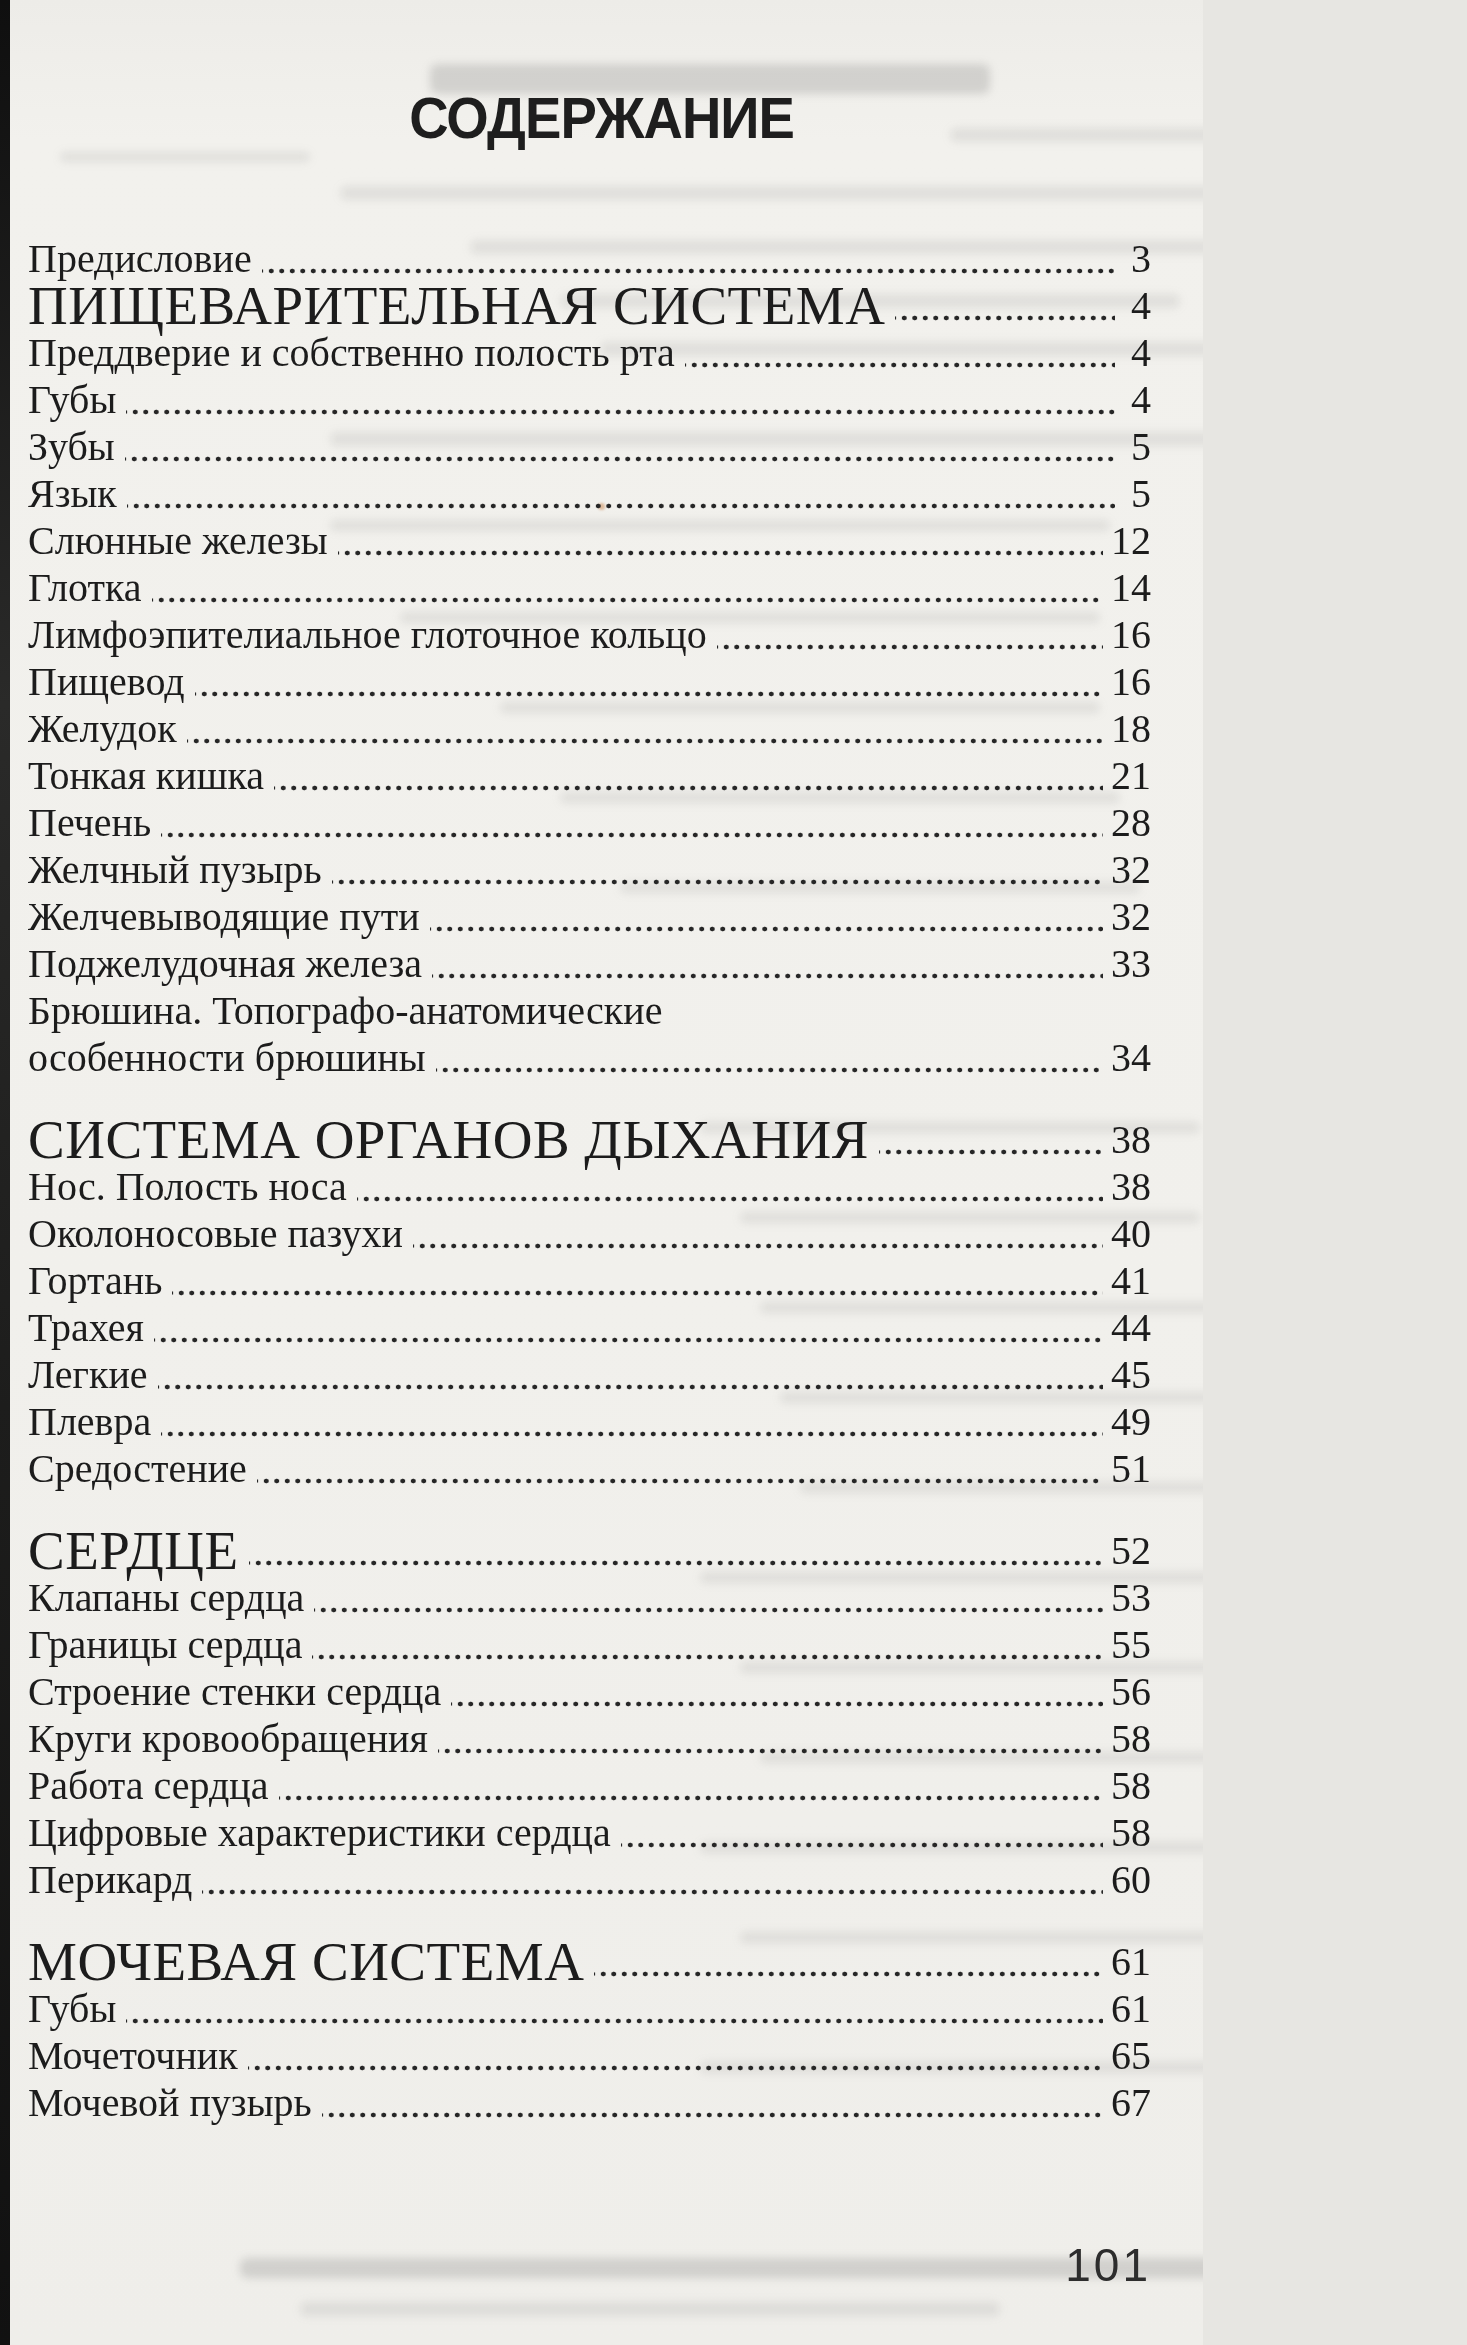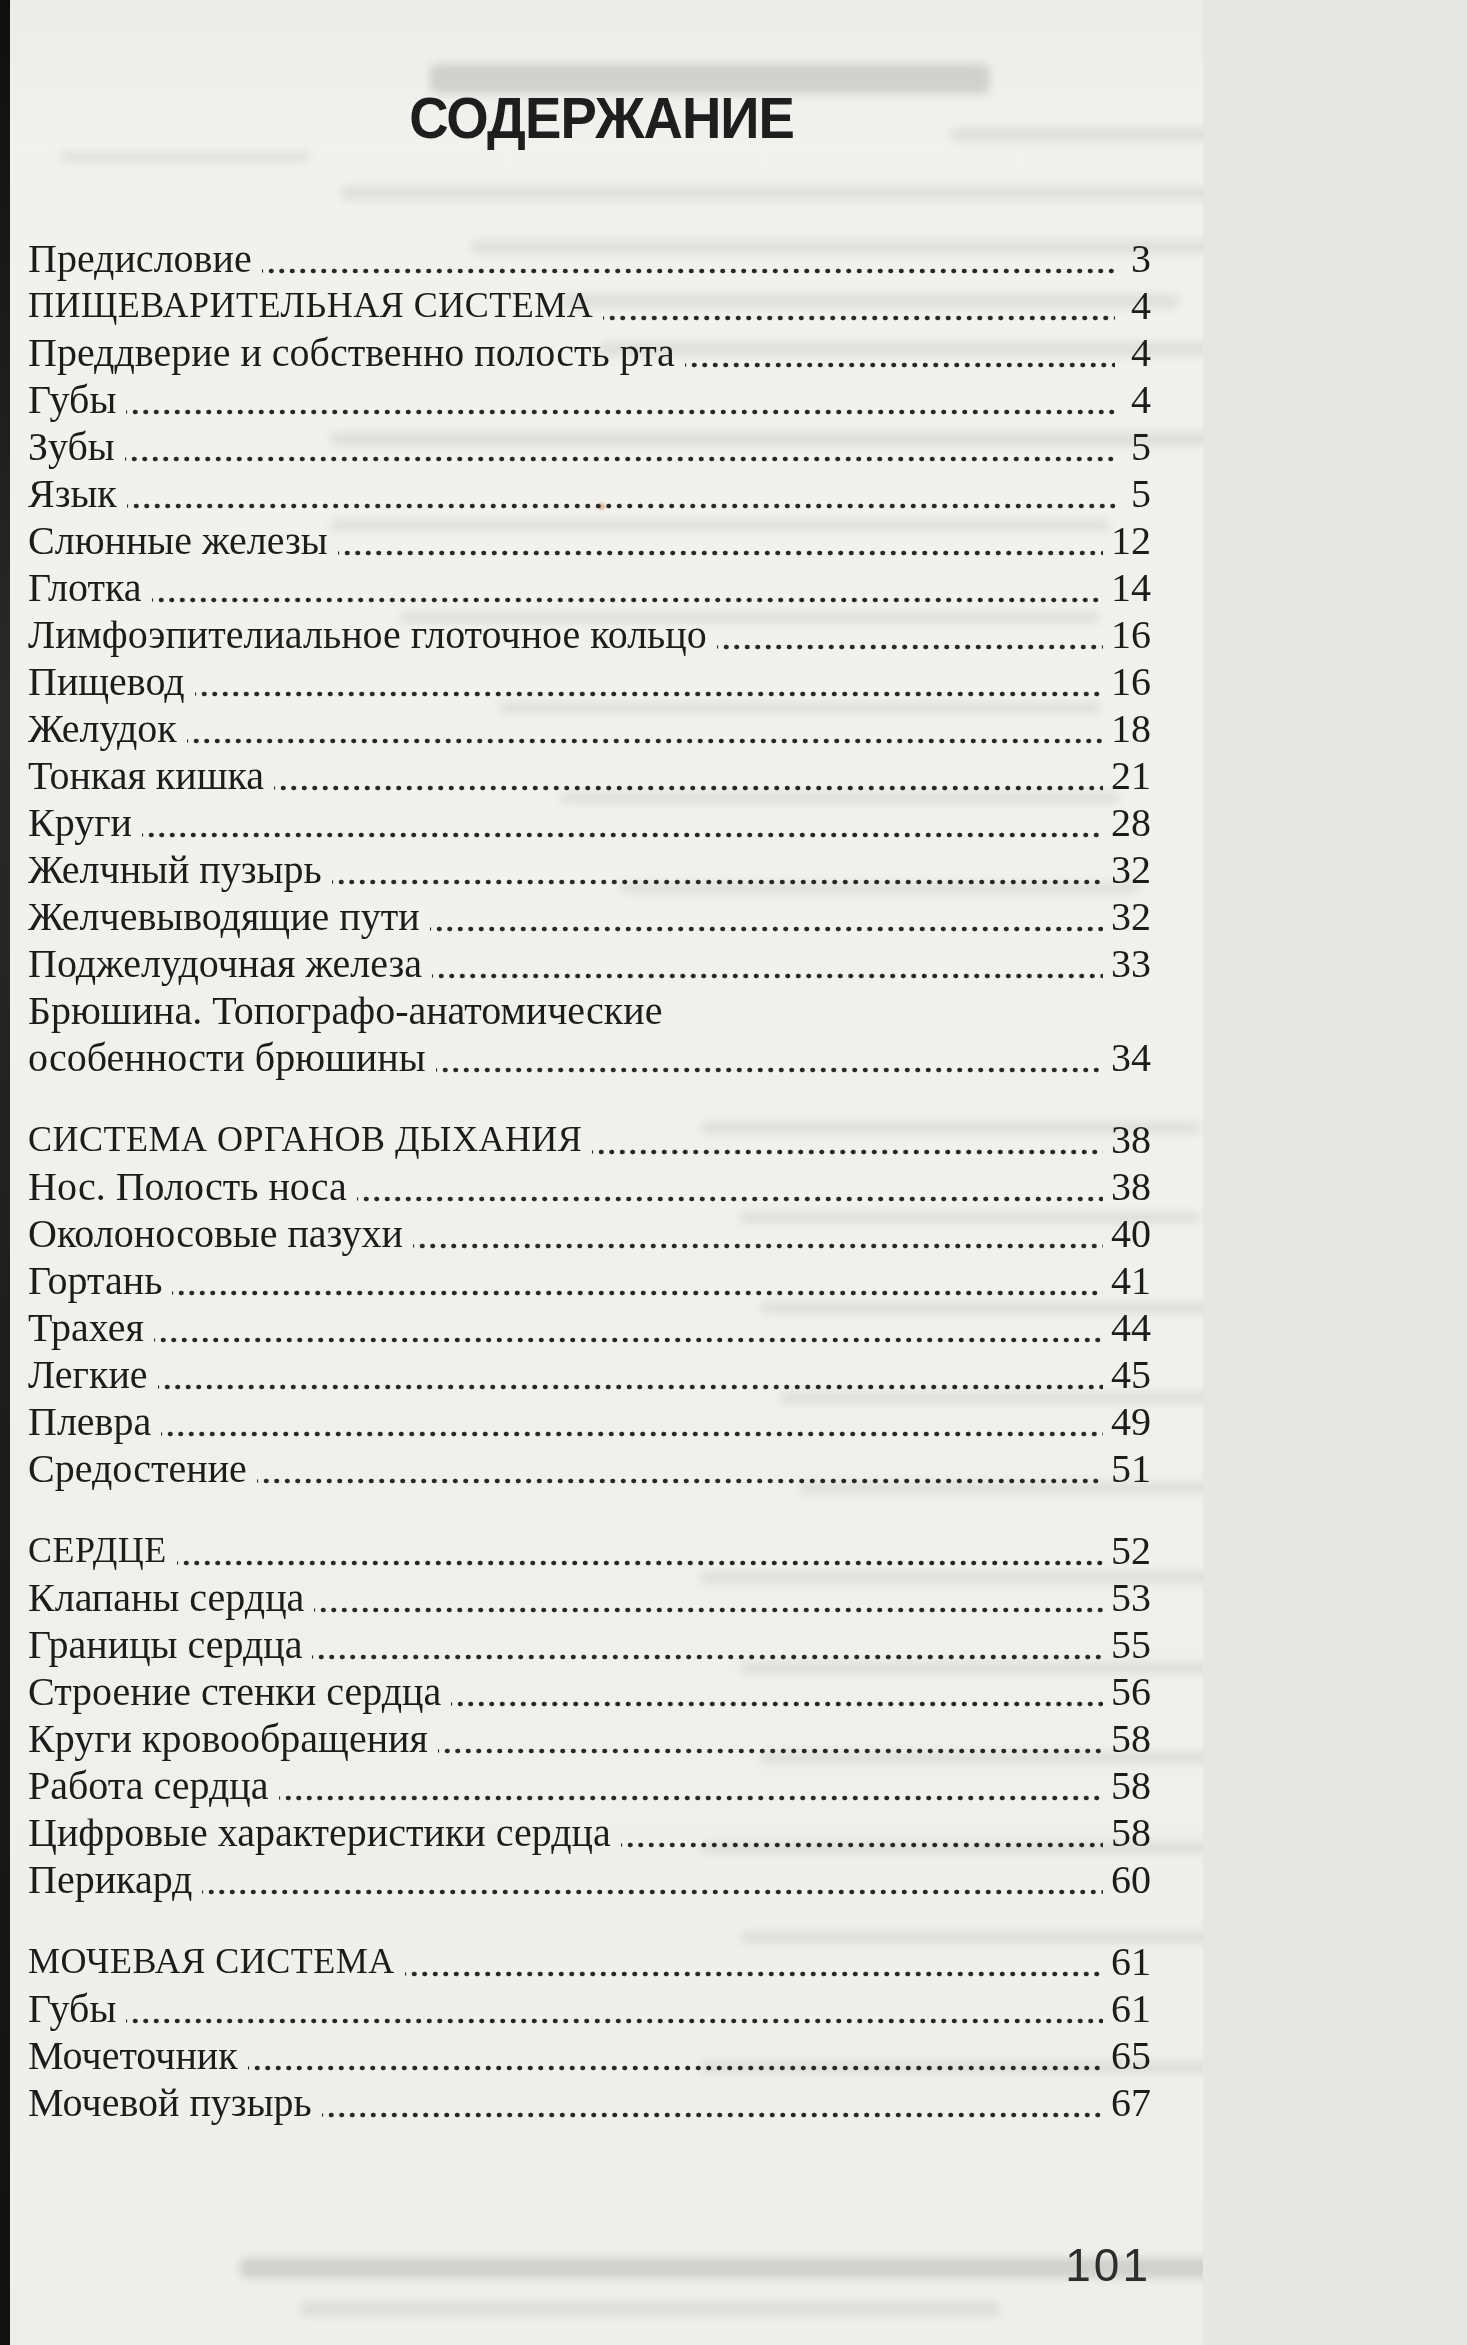--- a/index.html
+++ b/index.html
@@ -47,21 +47,21 @@
     color:#1e1e1e;
   }
   .title .squeeze{display:inline-block;transform:scaleX(.94);}
   .toc{
     position:absolute;left:28px;right:52px;top:235px;
   }
   .row{display:flex;height:47px;}
   .row .label{
     font-size:40px;line-height:47px;white-space:nowrap;color:#1c1c1c;
   }
-  .row.section .label{font-size:36px;letter-spacing:.5px;}
+  .row.section .label{font-size:55px;letter-spacing:.5px;}
   .row .dots{
     flex:1;
     margin:0 8px 0 10px;
     background-image:radial-gradient(circle, #262626 2.1px, rgba(0,0,0,0) 2.7px);
     background-size:10.5px 6px;
     background-repeat:repeat-x;
     background-position:4px 33px;
   }
   .row .pagenum{
     font-size:40px;line-height:47px;text-align:right;min-width:28px;color:#1c1c1c;
@@ -165,21 +165,21 @@
         <span class="label">Желудок</span>
         <span class="dots"></span>
         <span class="pagenum">18</span>
       </div>
       <div class="row">
         <span class="label">Тонкая кишка</span>
         <span class="dots"></span>
         <span class="pagenum">21</span>
       </div>
       <div class="row">
-        <span class="label">Круги</span>
+        <span class="label">Печень</span>
         <span class="dots"></span>
         <span class="pagenum">28</span>
       </div>
       <div class="row">
         <span class="label">Желчный пузырь</span>
         <span class="dots"></span>
         <span class="pagenum">32</span>
       </div>
       <div class="row">
         <span class="label">Желчевыводящие пути</span>

